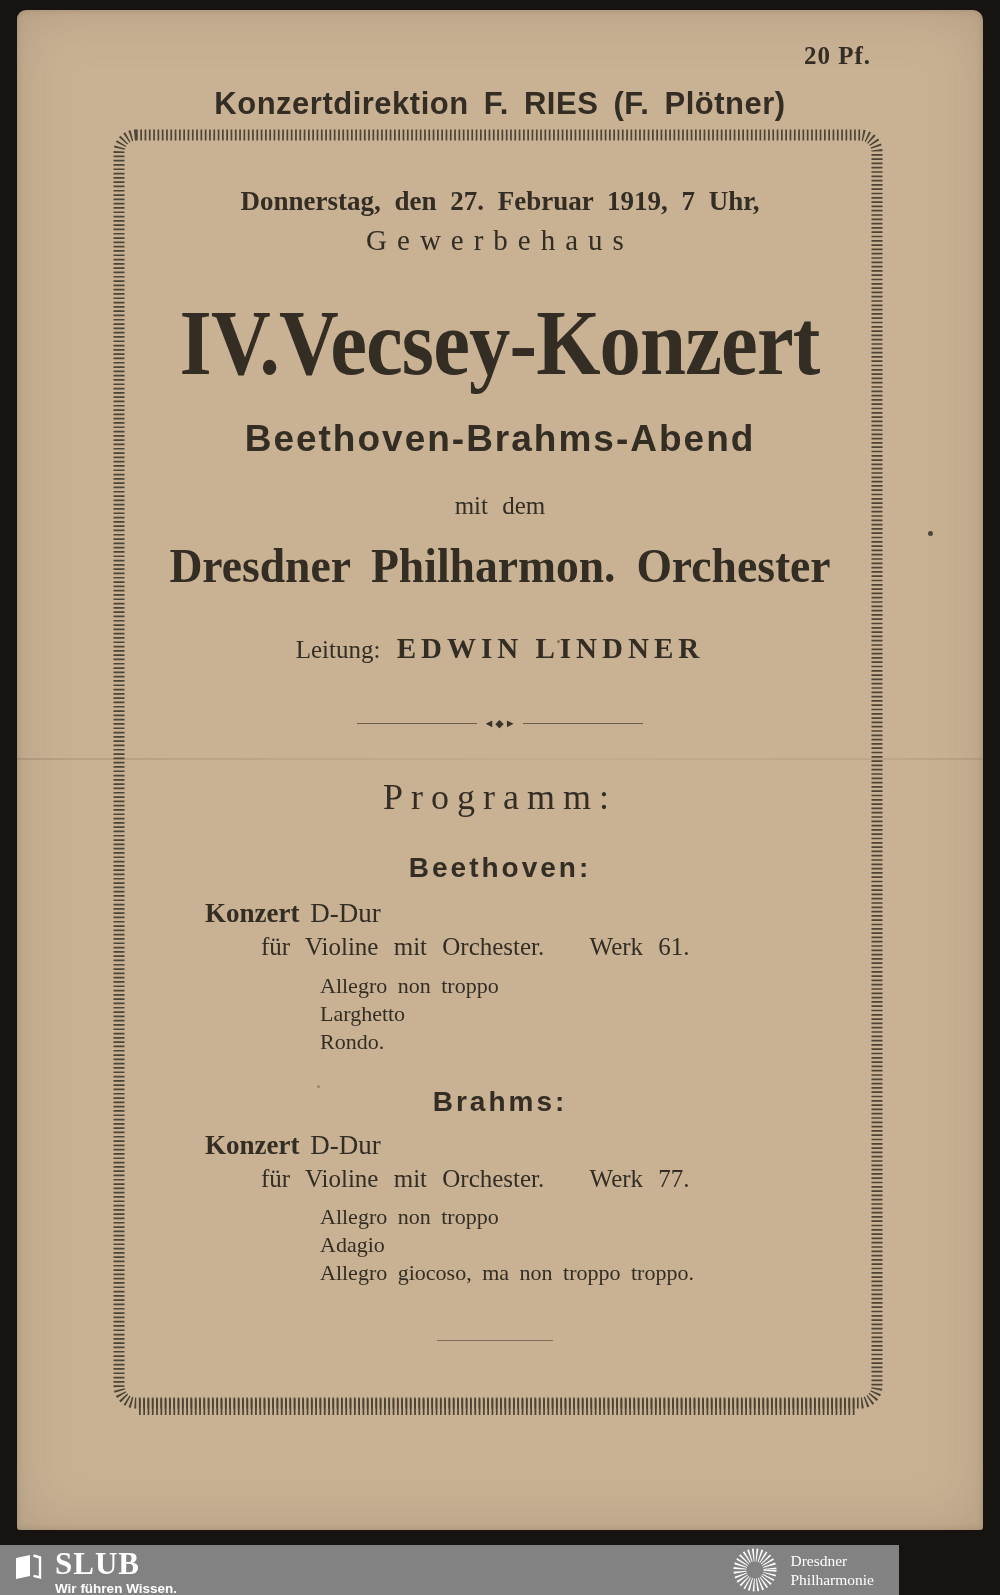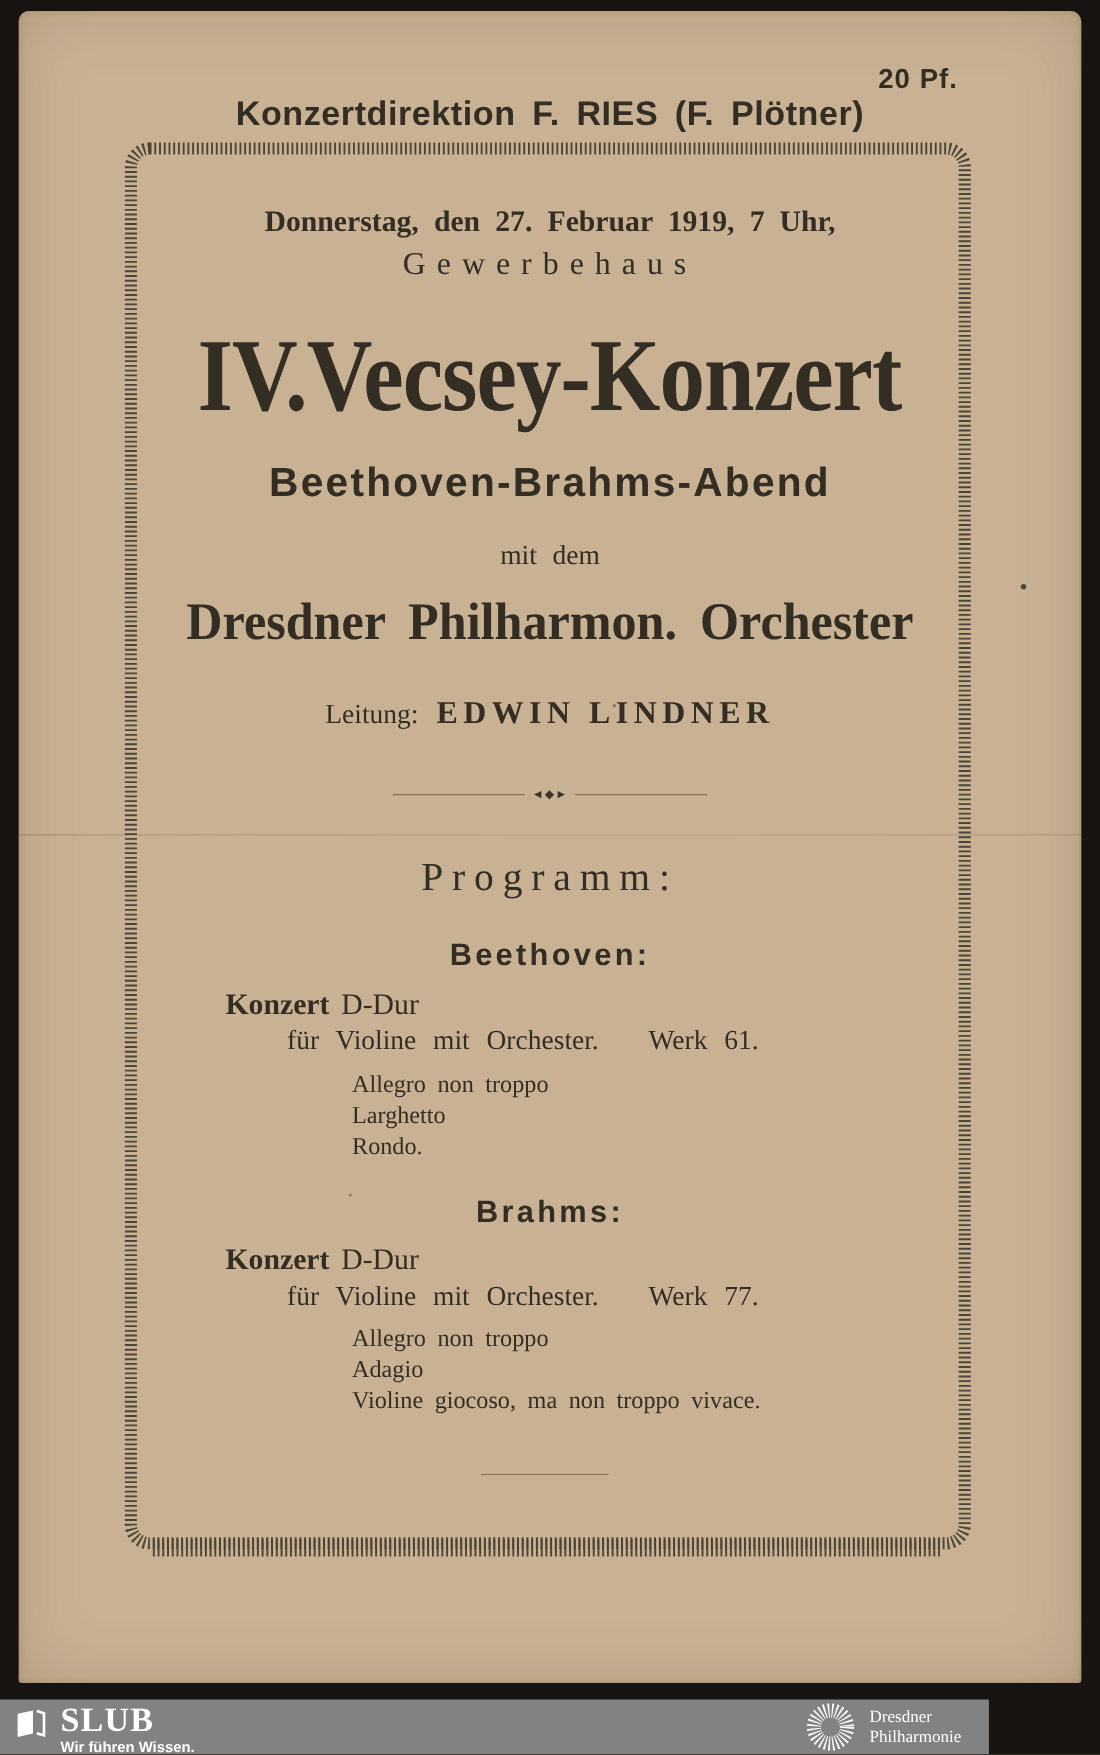--- a/index.html
+++ b/index.html
@@ -11,21 +11,21 @@
          box-shadow:inset 0 0 60px rgba(92,72,50,.20), inset 0 0 6px rgba(92,72,50,.25);}
   .crease{position:absolute;left:0;top:748px;width:100%;height:2px;
           background:linear-gradient(90deg,rgba(80,60,40,.16),rgba(80,60,40,.05) 55%,rgba(80,60,40,.12));}
   .speck{position:absolute;border-radius:50%;background:#3a342b;}
   .speck.s1{left:911px;top:521px;width:5px;height:5px;opacity:.85;}
   .speck.s2{left:540px;top:630px;width:3px;height:3px;opacity:.5;}
   .speck.s3{left:300px;top:1075px;width:3px;height:3px;opacity:.35;}
   .line{position:absolute;white-space:nowrap;}
   .centered{left:0;width:966px;text-align:center;}
   
-  .price{top:48px;right:112px;font-family:Liberation Sans, sans-serif;font-weight:bold;
+  .price{top:32px;right:112px;font-family:Liberation Serif, serif;font-weight:bold;
          font-size:25px;letter-spacing:1px;}
   .agency{top:76px;font-family:"Liberation Sans",sans-serif;font-weight:bold;font-size:31px;
           word-spacing:6px;letter-spacing:.5px;}
   .dateline{top:176px;font-weight:bold;font-size:27px;word-spacing:7px;text-align:center;}
   .venue{top:214px;font-weight:normal;font-size:29px;letter-spacing:10px;}
   .title{top:278px;font-weight:bold;font-size:94px;letter-spacing:-1px;}
   .title .stretch{display:inline-block;transform:scaleX(.88);transform-origin:center;}
   .subtitle{top:408px;font-family:"Liberation Sans",sans-serif;font-weight:bold;font-size:37px;
             letter-spacing:2px;word-spacing:2px;}
   .withtext{top:482px;font-size:25px;word-spacing:8px;}
@@ -141,21 +141,21 @@
     <div class="line work w2">
       <b>Konzert</b>
       <span>D-Dur</span>
     </div>
     <div class="line scoring f2">
       <span>für Violine mit Orchester.</span>
       <span class="opus">Werk 77.</span>
     </div>
     <div class="line movement m2a">Allegro non troppo</div>
     <div class="line movement m2b">Adagio</div>
-    <div class="line movement m2c">Violine giocoso, ma non troppo vivace.</div>
+    <div class="line movement m2c">Allegro giocoso, ma non troppo troppo.</div>
 
     <div class="endrule"></div>
   </div>
 
   <div class="footer">
     <div class="slub-block">
       <svg class="slub-icon" width="30" height="30" viewBox="0 0 30 30">
         <path d="M3 6 L17 3 L17 24 L3 27 Z" fill="#ffffff"></path>
         <path d="M20.5 3.5 L27 5.5 L27 25.5 L20.5 23.8" fill="none" stroke="#ffffff" stroke-width="2.4"></path>
       </svg>

